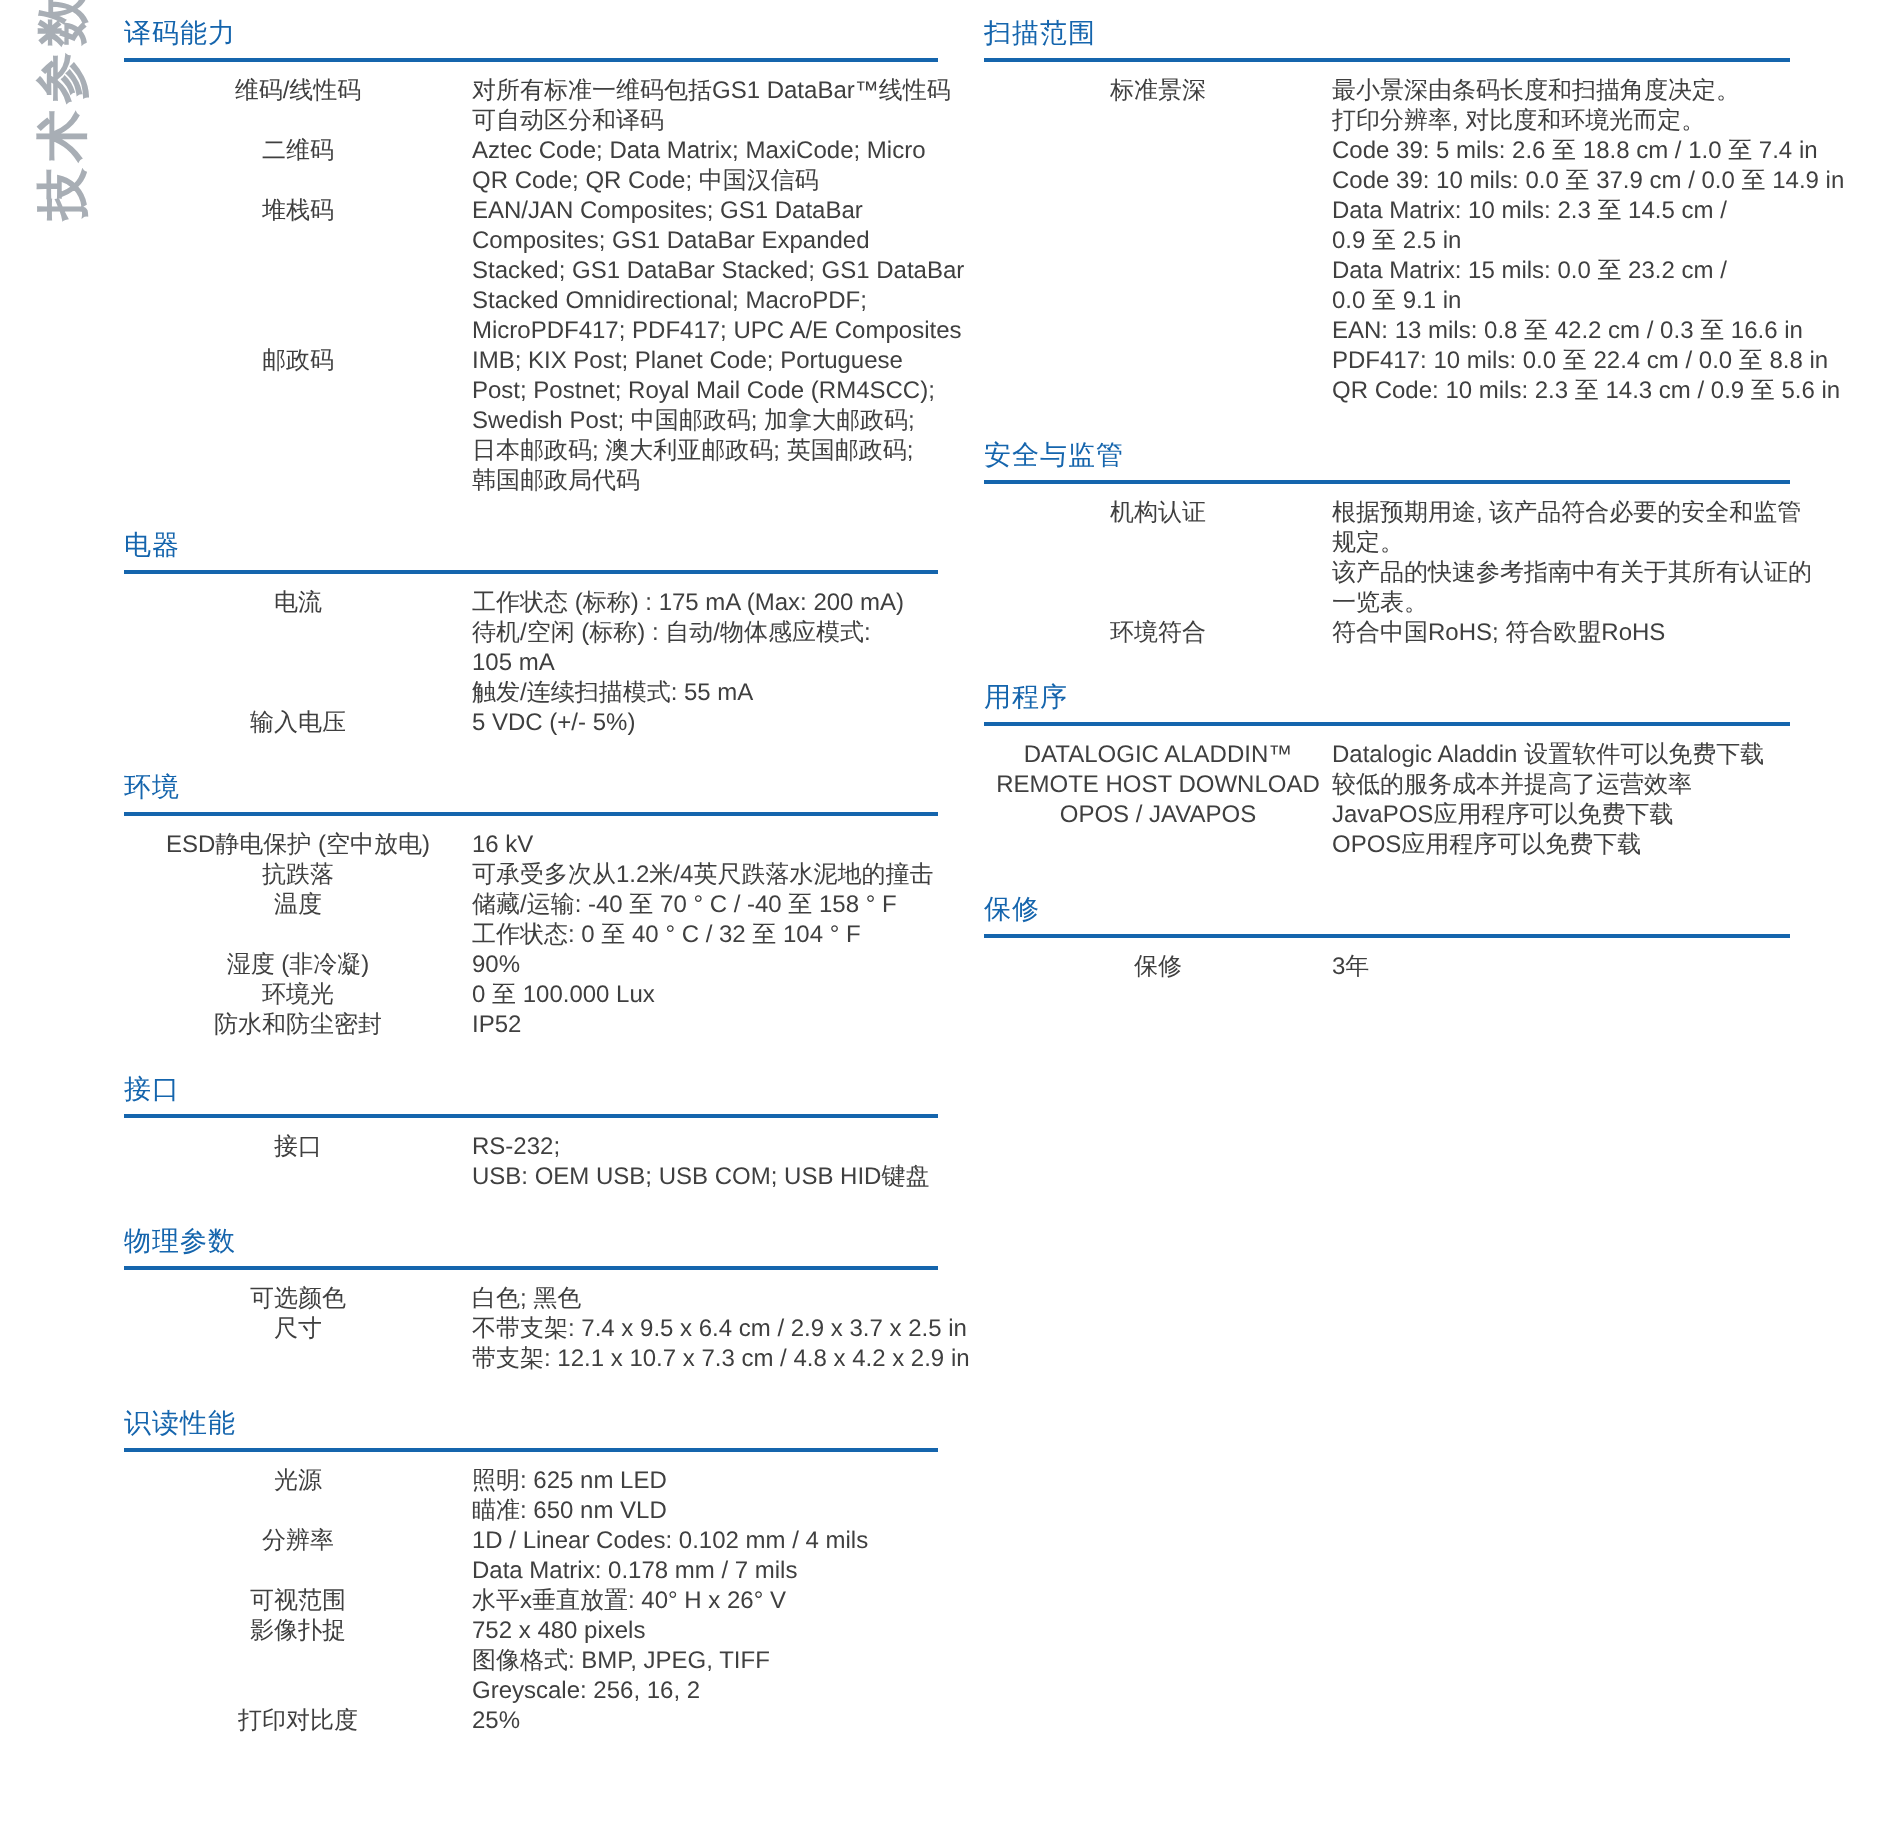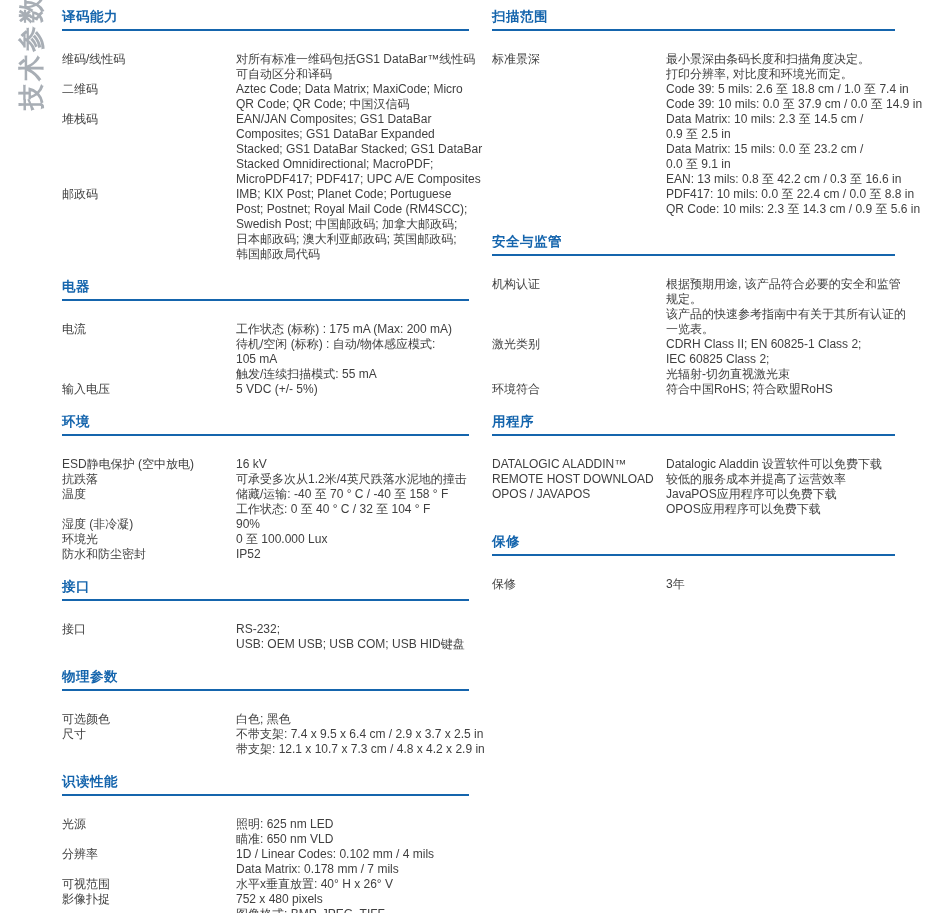--- a/index.html
+++ b/index.html
@@ -30,37 +30,38 @@
   }
   .col{
     position:absolute;
     top:8px;
   }
   .col-left{left:62px;width:407px;}
   .col-right{left:492px;width:403px;}
   .section{margin-bottom:16px;}
   .section-title{
     font-size:13.5px;
-    font-weight:bold;
+    font-weight:normal;
     color:var(--accent);
     letter-spacing:0.5px;
     padding-bottom:3px;
     border-bottom:2px solid var(--accent);
-    margin-bottom:21px;
+    margin-bottom:7px;
   }
   .row{
     display:flex;
     align-items:flex-start;
     font-size:12px;
     line-height:15px;
   }
   .row .label{
     width:174px;
     flex:none;
     white-space:nowrap;
+    text-align:center;
   }
   .row .value{flex:1;min-width:0;}
   .vline{white-space:nowrap;}
 </style>
 </head>
 <body>
 
 <div>
   <div class="vertical-title">技术参数</div>
   <div class="col col-left" id="col-0">
@@ -248,28 +249,20 @@
         <div class="row">
           <div class="label">机构认证</div>
           <div class="value">
             <div class="vline">根据预期用途, 该产品符合必要的安全和监管</div>
             <div class="vline">规定。</div>
             <div class="vline">该产品的快速参考指南中有关于其所有认证的</div>
             <div class="vline">一览表。</div>
           </div>
         </div>
         <div class="row">
-          <div class="label">激光类别</div>
-          <div class="value">
-            <div class="vline">CDRH Class II; EN 60825-1 Class 2;</div>
-            <div class="vline">IEC 60825 Class 2;</div>
-            <div class="vline">光辐射-切勿直视激光束</div>
-          </div>
-        </div>
-        <div class="row">
           <div class="label">环境符合</div>
           <div class="value">
             <div class="vline">符合中国RoHS; 符合欧盟RoHS</div>
           </div>
         </div>
       </div>
       <div class="section">
         <h2 class="section-title">用程序</h2>
         <div class="row">
           <div class="label">DATALOGIC ALADDIN™</div>

